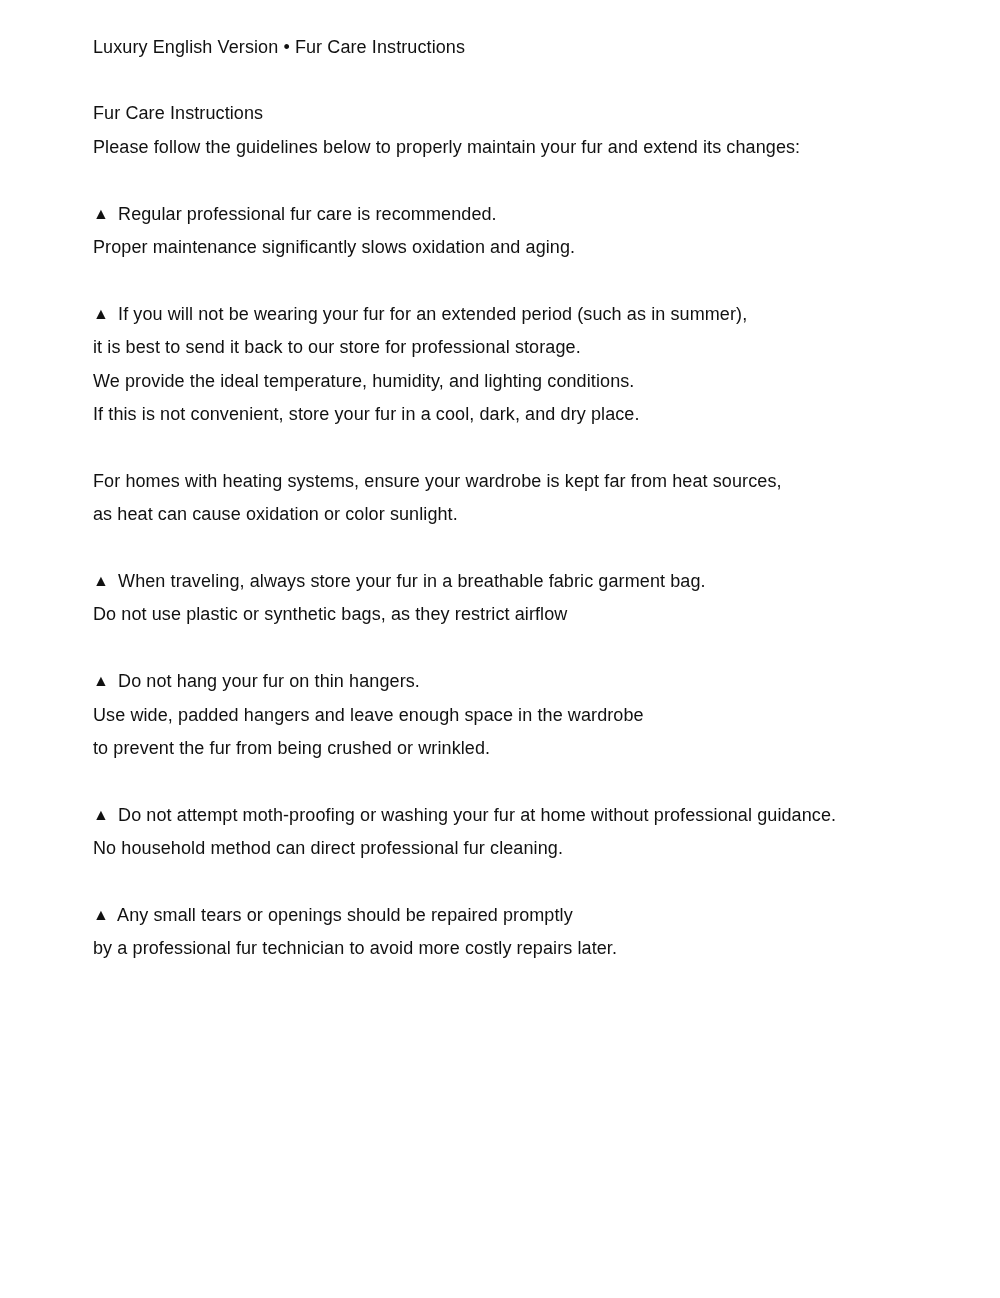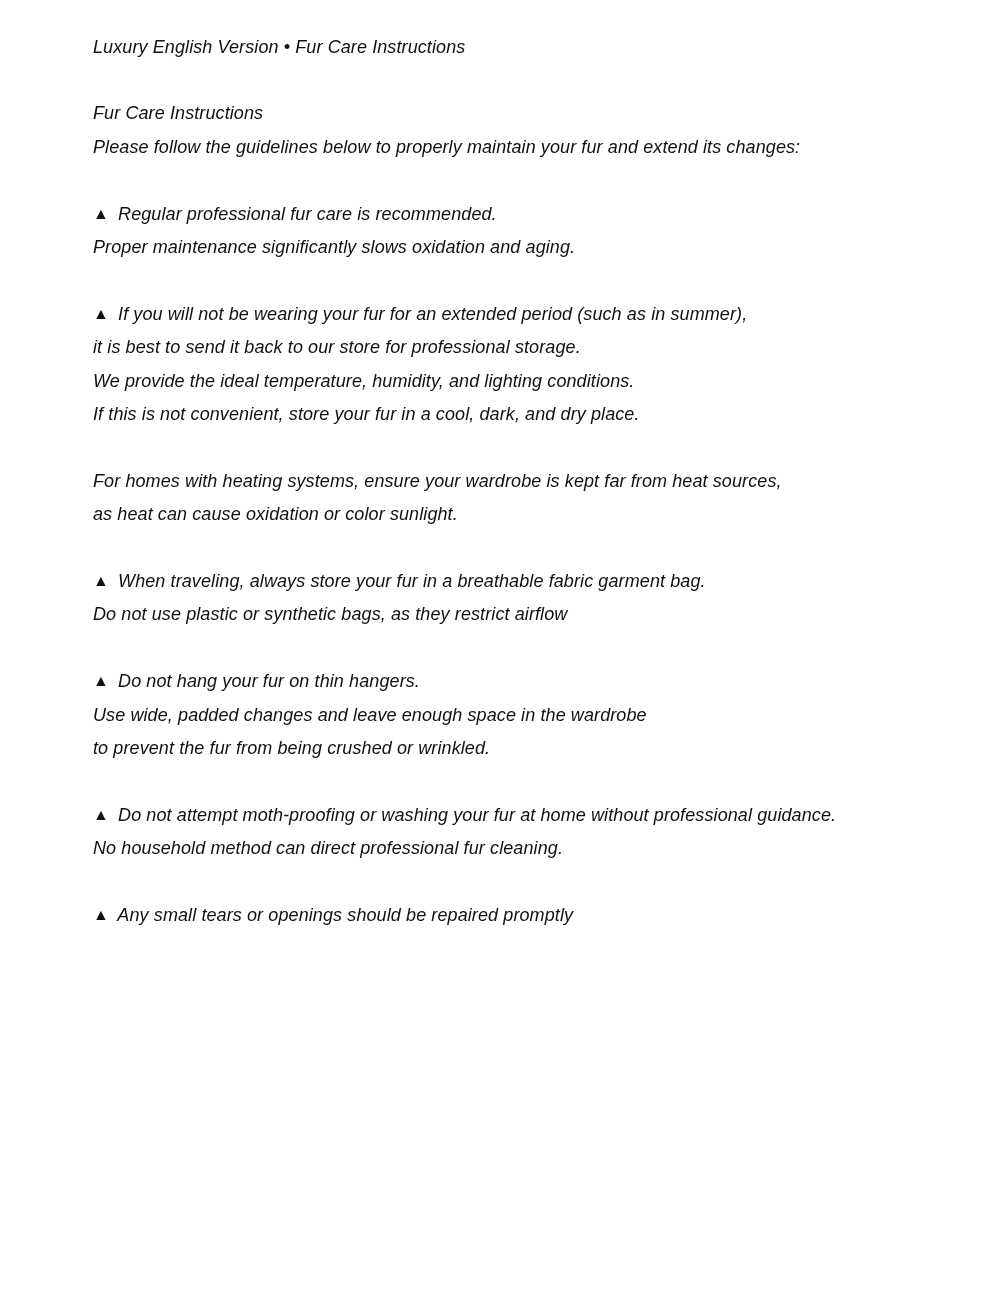--- a/index.html
+++ b/index.html
@@ -10,21 +10,20 @@
   .page {
     position: relative;
     width: 1000px;
     height: 1298px;
     box-sizing: border-box;
     background: #ffffff;
     color: #111111;
     font-family: "Liberation Sans", sans-serif;
     padding: 31px 55px 0 93px;
     overflow: hidden;
-    font-style: italic;
   }
   .line {
     font-size: 18px;
     line-height: 33.4px;
     white-space: nowrap;
     letter-spacing: 0.1px;
   }
   .header {
     margin-bottom: 33px;
   }
@@ -63,25 +62,26 @@
         <div class="item">
           <div class="line">For homes with heating systems, ensure your wardrobe is kept far from heat sources,</div>
           <div class="line">as heat can cause oxidation or color sunlight.</div>
         </div>
         <div class="item">
           <div class="line"><span class="marker">▲</span> When traveling, always store your fur in a breathable fabric garment bag.</div>
           <div class="line">Do not use plastic or synthetic bags, as they restrict airflow</div>
         </div>
         <div class="item">
           <div class="line"><span class="marker">▲</span> Do not hang your fur on thin hangers.</div>
-          <div class="line">Use wide, padded changes and leave enough space in the wardrobe</div>
+          <div class="line">Use wide, padded hangers and leave enough space in the wardrobe</div>
           <div class="line">to prevent the fur from being crushed or wrinkled.</div>
         </div>
         <div class="item">
           <div class="line"><span class="marker">▲</span> Do not attempt moth-proofing or washing your fur at home without professional guidance.</div>
           <div class="line">No household method can direct professional fur cleaning.</div>
         </div>
         <div class="item">
           <div class="line"><span class="marker">▲</span> Any small tears or openings should be repaired promptly</div>
+          <div class="line">by a professional fur technician to avoid more costly repairs later.</div>
         </div>
       </div>
   </div>
 </div>
 
 </body></html>

